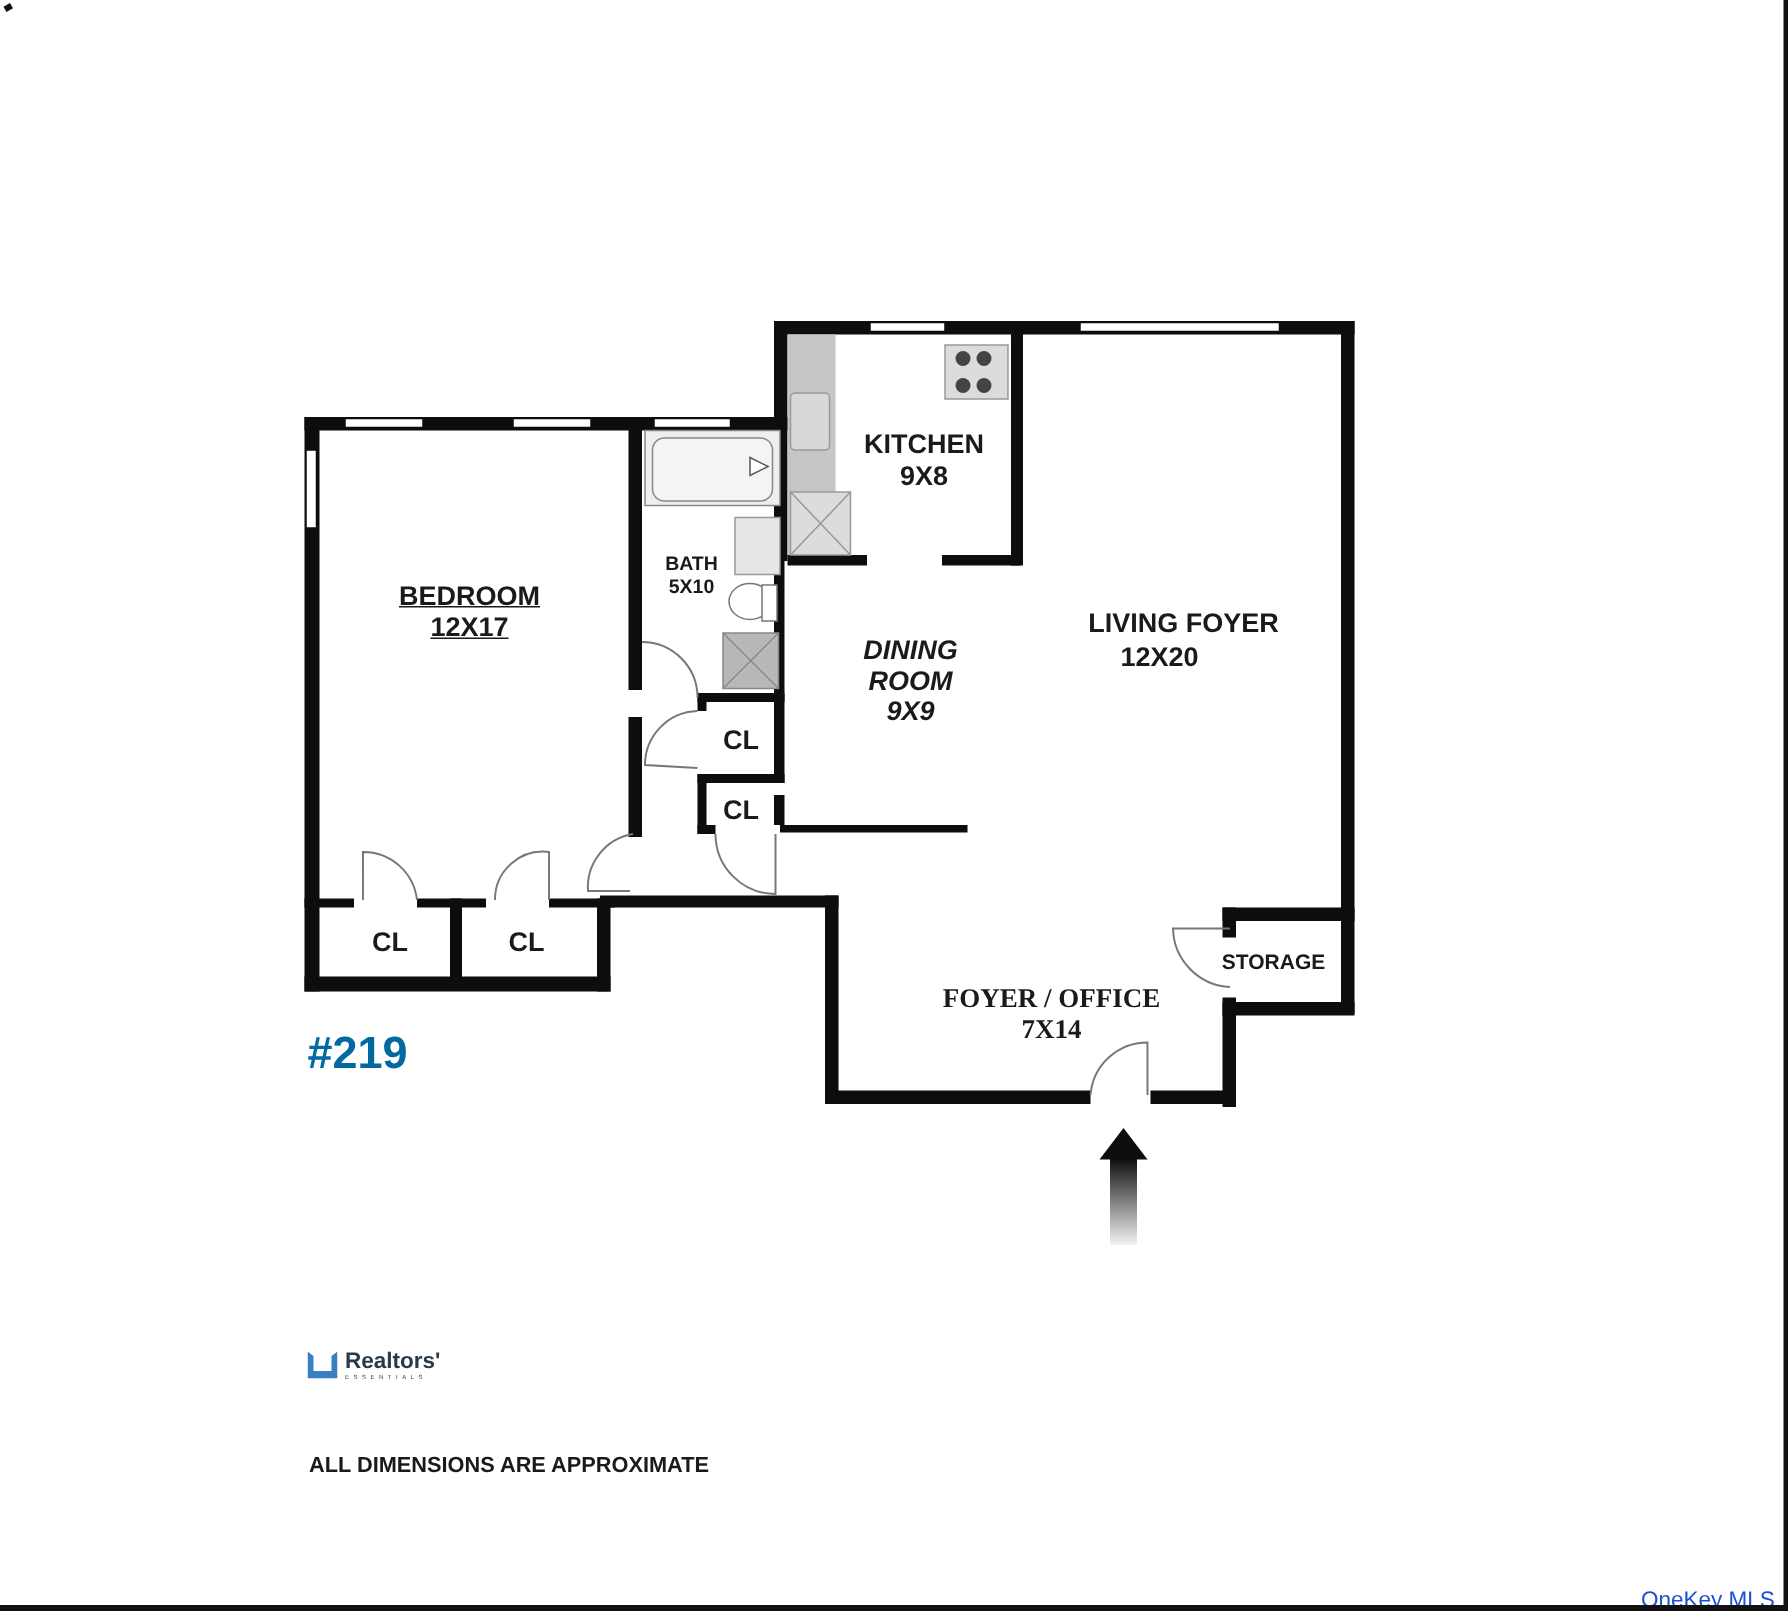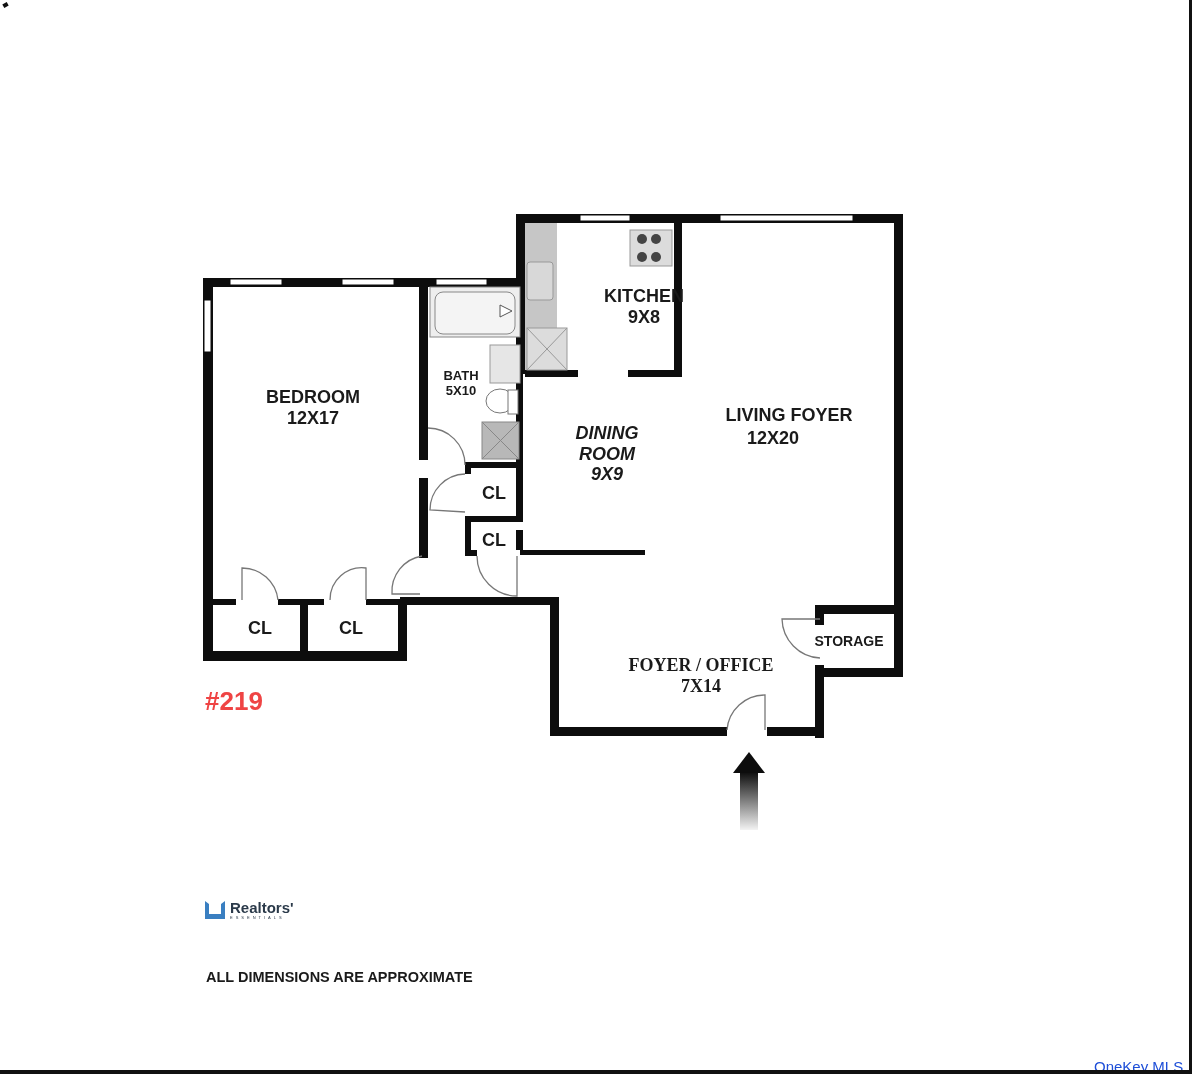--- a/index.html
+++ b/index.html
@@ -11,21 +11,21 @@
   .frame-right { position: absolute; left: 1189px; top: 0; width: 3px; height: 1074px; background: #111; }
   .frame-bottom { position: absolute; left: 0; top: 1070px; width: 1192px; height: 4px; background: #111; }
   .corner-dot { position: absolute; left: 3px; top: 3px; width: 5px; height: 4px; background: #111; transform: rotate(-30deg); }
   svg.plan { position: absolute; left: 0; top: 0; }
   .label {
     position: absolute; font-weight: bold; color: #1a1a1a; text-align: center;
     line-height: 1.15; white-space: nowrap; transform: translateX(-50%);
   }
   .room-name, .room-dim { display: block; }
   .unit-number {
-    position: absolute; left: 205px; top: 686px; font-size: 26px; font-weight: bold; color: #ef4444;
+    position: absolute; left: 205px; top: 686px; font-size: 30px; font-weight: bold; color: #0369a1;
   }
   .brand { position: absolute; left: 205px; top: 900px; display: flex; align-items: center; gap: 5px; justify-content: center; }
   .brand-mark { width: 20px; height: 18px; }
   .brand-text { display: flex; flex-direction: column; }
   .brand-name { font-size: 15px; font-weight: bold; color: #2b3a4a; line-height: 15px; }
   .brand-sub { font-size: 4px; letter-spacing: 3px; color: #2b3a4a; line-height: 5px; }
   .disclaimer { position: absolute; left: 206px; top: 969px; font-size: 14.5px; font-weight: bold; color: #1a1a1a; }
   .watermark { position: absolute; left: 1094px; top: 1058px; font-size: 15px; color: #1d4ed8; }
 </style>
 </head>
@@ -132,31 +132,31 @@
     <path d="M727 730 A38 38 0 0 1 765 695 L765 730"></path>
   </g>
 
   <g>
     <polygon points="749,752 765,773 733,773" fill="#0d0d0d"></polygon>
     <rect x="740" y="772" width="18" height="58" fill="url(#arrowFade)"></rect>
   </g>
 
 </svg>
 
-<div class="label" style="left:313px; top:387px; font-size:18px;">
+<div class="label" style="left:313px; top:387px; font-size:18px;text-decoration:underline;">
   <span class="room-name">BEDROOM</span>
   <span class="room-dim">12X17</span>
 </div>
 
 <div class="label" style="left:461px; top:369px; font-size:13px;">
   <span class="room-name">BATH</span>
   <span class="room-dim">5X10</span>
 </div>
 
-<div class="label" style="left:616px; top:286px; font-size:18px;margin-left:28px;">
+<div class="label" style="left:616px; top:286px; font-size:18px;">
   <span class="room-name">KITCHEN</span>
   <span class="room-dim">9X8</span>
 </div>
 
 <div class="label" style="left:607px; top:423px; font-size:18px;font-style:italic;">
   <span class="room-name">DINING</span>
   <span class="room-name">ROOM</span>
   <span class="room-dim">9X9</span>
 </div>
 

